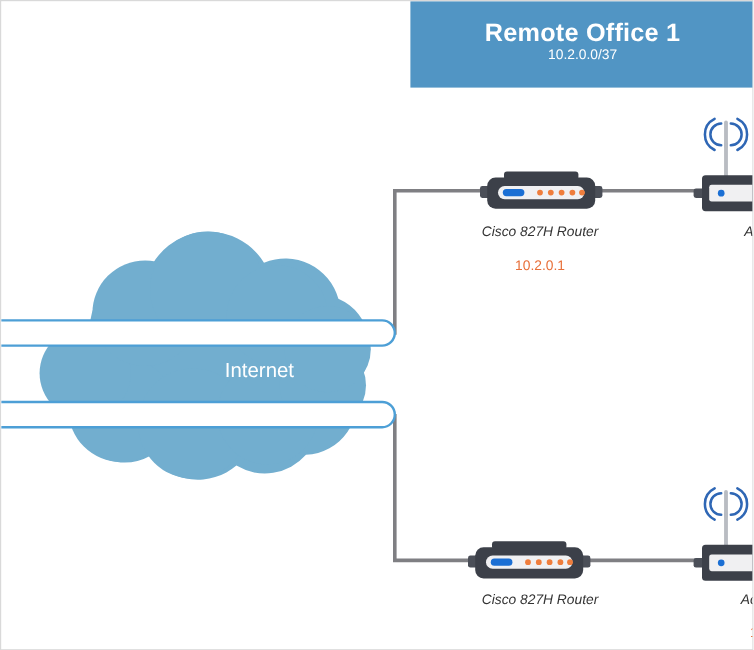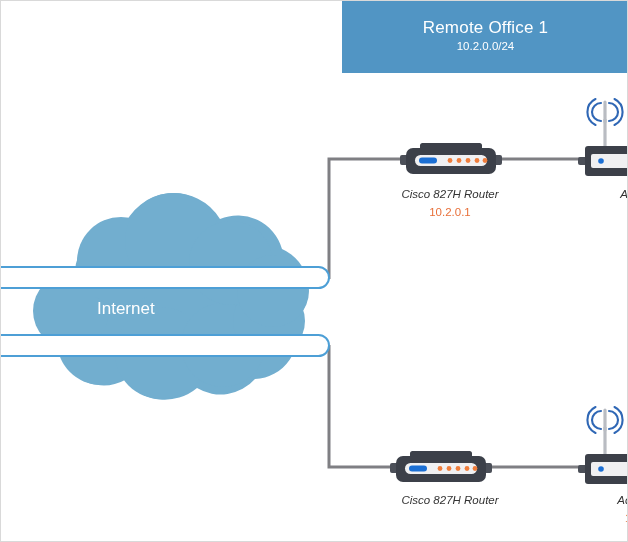--- a/index.html
+++ b/index.html
@@ -28,42 +28,42 @@
     left:341px; top:0px;
     width:287px; height:72px;
     background:#5195c4;
     box-sizing:border-box;
     text-align:center;
     color:#ffffff;
   }
   .zone-title{
     position:absolute;
     left:0; right:0; top:16px;
-    font-size:17px;
-    font-weight:400;
+    font-size:21px;
+    font-weight:700;
     letter-spacing:.2px;
     line-height:22px;
     color:#ffffff;
     white-space:nowrap;
   }
   .zone-subnet{
     position:absolute;
     left:0; right:0; top:38px;
     font-size:11.5px;
     font-weight:400;
     line-height:15px;
     color:#ffffff;
     white-space:nowrap;
   }
   
   .cloud-label{
     position:absolute;
     left:96px; top:297px;
     width:148px;
-    text-align:left;
+    text-align:right;
     font-size:17px;
     color:#ffffff;
     line-height:22px;
     white-space:nowrap;
     pointer-events:none;
   }
   
   .node-label{
     position:absolute;
     text-align:center;
@@ -73,21 +73,21 @@
   .node-name{
     display:block;
     font-size:11.5px;
     color:#333333;
     font-style:italic;
   }
   .node-ip{
     display:block;
     font-size:11.5px;
     color:#e8703a;
-    margin-top:3px;
+    margin-top:13px;
   }
   .lbl-router-top{ left:375px; top:186px; width:148px; }
   .lbl-router-bot{ left:375px; top:492px; width:148px; }
   
   .lbl-ap-top{ left:578px; top:186px; width:108px; text-align:center; }
   .lbl-ap-bot{ left:578px; top:492px; width:108px; text-align:center; }
 </style>
 </head>
 <body>
 
@@ -215,21 +215,21 @@
         <use href="#ap-glyph"></use>
         <circle cx="16" cy="15" r="2.8" fill="#1b6fd4"></circle>
         <circle cx="54" cy="15" r="2.8" fill="#1b6fd4"></circle>
       </g>
     </g>
 
   </svg>
 
   <div class="zone-banner">
     <div class="zone-title">Remote Office 1</div>
-    <div class="zone-subnet">10.2.0.0/24</div>
+    <div class="zone-subnet">10.2.0.0/37</div>
   </div>
 
   <div class="cloud-label">Internet</div>
 
   <div class="node-label lbl-router-top">
     <span class="node-name">Cisco 827H Router</span>
     <span class="node-ip">10.2.0.1</span>
   </div>
 
   <div class="node-label lbl-ap-top">

